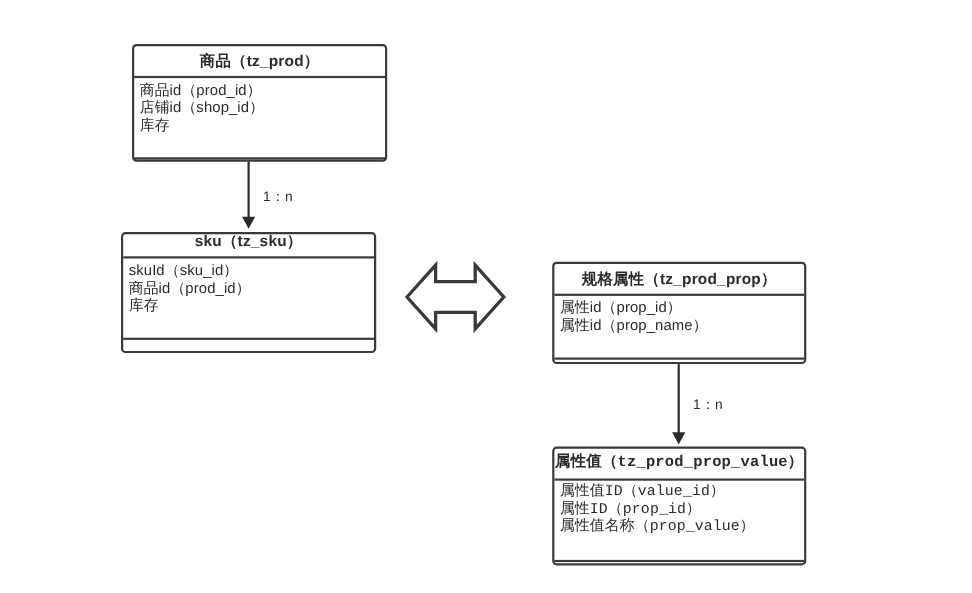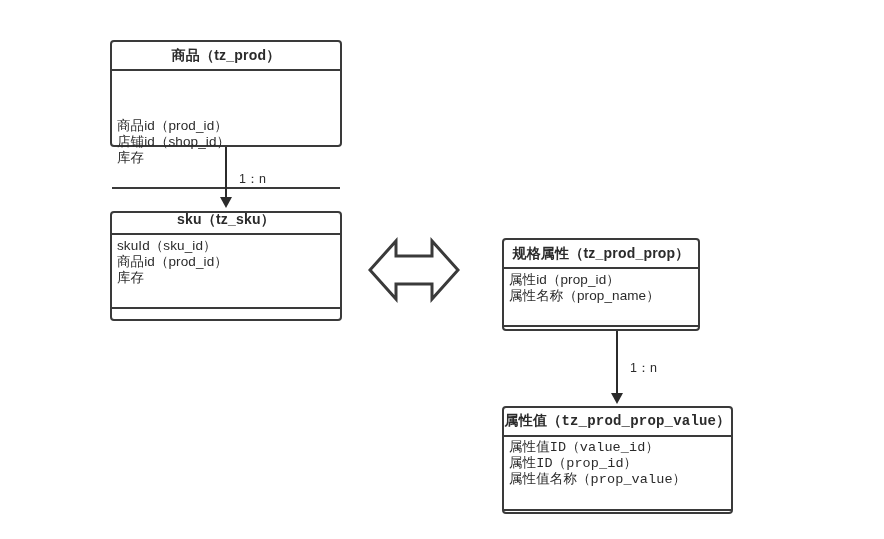--- a/index.html
+++ b/index.html
@@ -55,23 +55,23 @@
     line-height: 16px;
     white-space: nowrap;
     letter-spacing: 0.1px;
   }
   .entity-methods {
     flex: 1 1 auto;
     min-height: 18px;
   }
 
   
-  #box-prod        { left: 110px; top: 40px;  width: 232px; height: 107px; gap: 44px; }
+  #box-prod        { left: 120px; top: 40px;  width: 232px; height: 107px; }
   #box-sku         { left: 110px; top: 211px; width: 232px; height: 110px; justify-content: center; }
-  #box-prop        { left: 502px; top: 238px; width: 198px; height: 93px;  }
+  #box-prop        { left: 502px; top: 238px; width: 231px; height: 93px;  }
   #box-prop-value  { left: 502px; top: 406px; width: 231px; height: 108px; font-family: Liberation Mono, monospace; }
 
   
   .conn-line {
     position: absolute;
     width: 0;
     border-left: 2px solid #2b2b2b;
   }
   .conn-head {
     position: absolute;
@@ -141,21 +141,21 @@
   <div id="double-arrow">
     <svg width="92" height="66" viewBox="0 0 92 66" xmlns="http://www.w3.org/2000/svg">
       <polygon points="2,33 28,4 28,19 64,19 64,4 90,33 64,62 64,47 28,47 28,62" fill="#ffffff" stroke="#3a3a3a" stroke-width="3" stroke-linejoin="miter"></polygon>
     </svg>
   </div>
 
   <div class="entity" id="box-prop">
     <div class="entity-title">规格属性（tz_prod_prop）</div>
     <div class="entity-attrs">
       <div class="attr">属性id（prop_id）</div>
-      <div class="attr">属性名称（prop_name）</div>
+      <div class="attr">属性id（prop_name）</div>
     </div>
     <div class="entity-methods"></div>
   </div>
 
   <div class="conn-line" id="conn2-line"></div>
   <div class="conn-head" id="conn2-head"></div>
   <div class="conn-label" id="conn2-label">1：n</div>
 
   <div class="entity" id="box-prop-value">
     <div class="entity-title">属性值（tz_prod_prop_value）</div>

